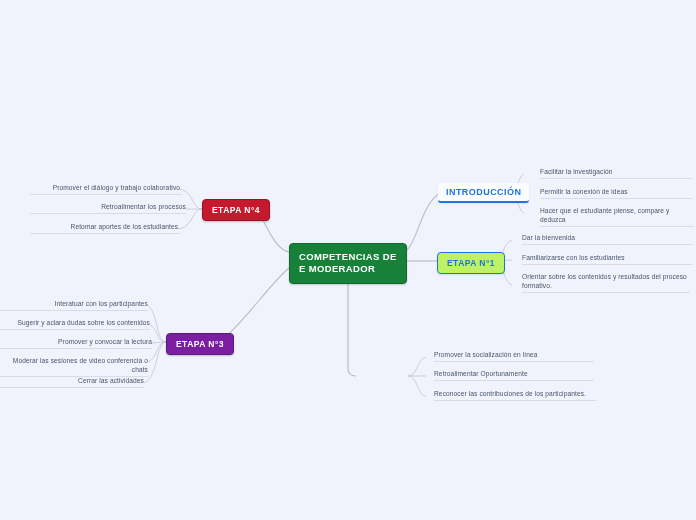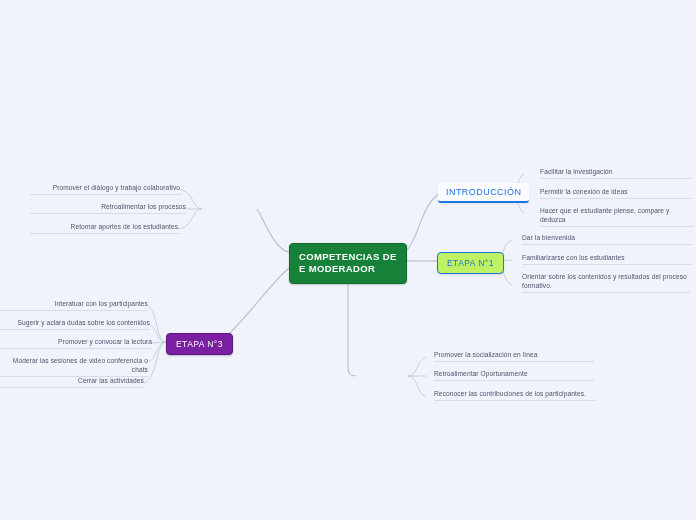--- a/index.html
+++ b/index.html
@@ -45,21 +45,21 @@
     letter-spacing: 0.35px;
     line-height: 12px;
     box-shadow: 0 1px 2px rgba(0,0,0,0.18);
   }
 
   
   .branch-node {
     position: absolute;
     box-sizing: border-box;
     font-size: 8.5px;
-    font-weight: normal;
+    font-weight: bold;
     letter-spacing: 0.45px;
     white-space: nowrap;
     border-radius: 4px;
     padding: 5px 9px 5px 9px;
     line-height: 10px;
   }
   .branch-node.filled {
     color: #ffffff;
     box-shadow: 0 1px 2px rgba(0,0,0,0.22);
   }
@@ -160,18 +160,19 @@
   <div class="leaf right" style="left:434px; top:389px; width:162px;">Reconocer las contribuciones de los participantes.</div>
 
   <div class="branch-node filled" style="left:166px; top:333px; background:#7b1fa2; border:1.6px solid #5c1780;">ETAPA N°3</div>
 
   <div class="leaf left" style="left:0px; top:299px; width:148px;">Interatuar con los participantes</div>
   <div class="leaf left" style="left:0px; top:318px; width:150px;">Sugerir y aclara dudas sobre los contenidos</div>
   <div class="leaf left" style="left:0px; top:337px; width:152px;">Promover y convocar la lectura</div>
   <div class="leaf left" style="left:0px; top:356px; width:148px;">Moderar las sesiones de video conferencia o chats</div>
   <div class="leaf left" style="left:0px; top:376px; width:144px;">Cerrar las actividades</div>
 
+  <div class="branch-node filled" style="left:202px; top:199px; background:#c5192d; border:1.6px solid #9c1223;">ETAPA N°4</div>
 
   <div class="leaf left" style="left:30px; top:183px; width:152px;">Promover el diálogo y trabajo colaborativo.</div>
   <div class="leaf left" style="left:30px; top:202px; width:156px;">Retroalimentar los procesos</div>
   <div class="leaf left" style="left:30px; top:222px; width:150px;">Retomar aportes de los estudiantes.</div>
 
 </div>
 
 </body></html>

